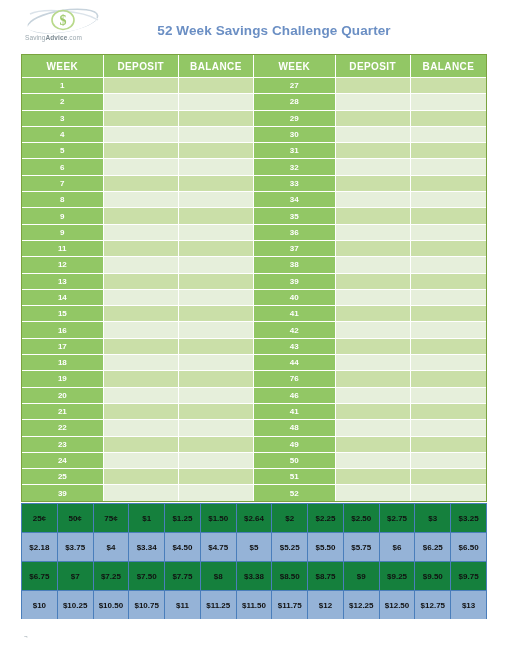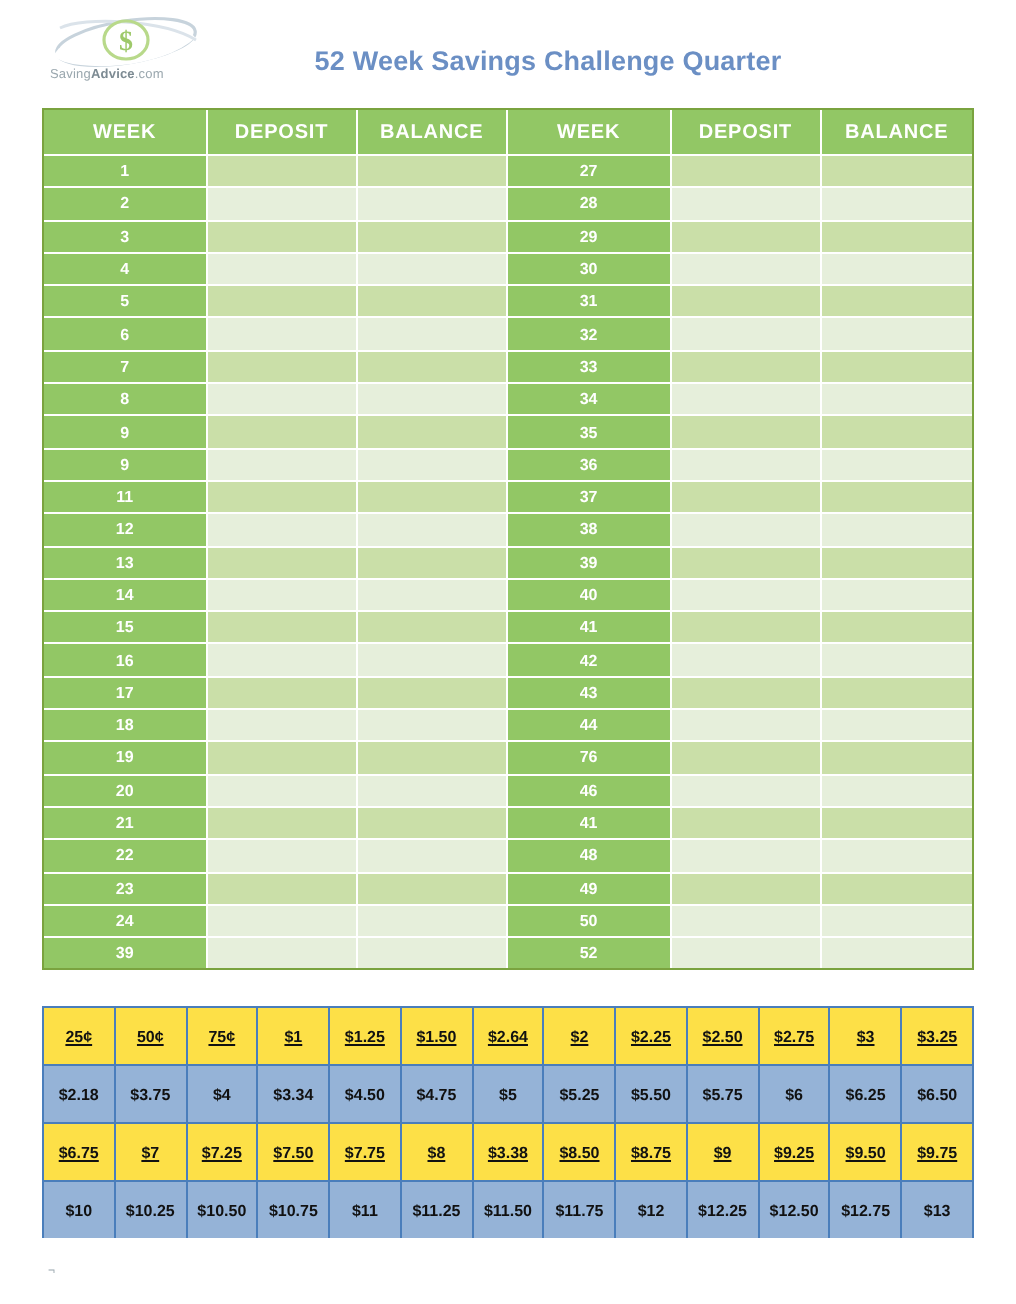--- a/index.html
+++ b/index.html
@@ -123,21 +123,21 @@
   table.denom-grid td {
     border: 1px solid #4a7ebb;
     height: 26px;
     text-align: center;
     vertical-align: middle;
     font-size: 8px;
     font-weight: bold;
     color: #111111;
     white-space: nowrap;
   }
-  tr.denom-light td { background: #fde047; text-decoration: underline; }
+  tr.denom-light td { background: #15803d; }
   tr.denom-dark  td { background: #95b3d7; }
 
   .tick {
     position: absolute;
     left: 24px;
     top: 633px;
     font-size: 6px;
     color: #9aa7ae;
   }
 </style>
@@ -368,20 +368,28 @@
             <td class="cell-a"></td>
             <td class="cell-a"></td>
           </tr>
           <tr>
             <td class="week">24</td>
             <td class="cell-b"></td>
             <td class="cell-b"></td>
             <td class="week">50</td>
             <td class="cell-b"></td>
             <td class="cell-b"></td>
+          </tr>
+          <tr>
+            <td class="week">25</td>
+            <td class="cell-a"></td>
+            <td class="cell-a"></td>
+            <td class="week">51</td>
+            <td class="cell-a"></td>
+            <td class="cell-a"></td>
           </tr>
           <tr>
             <td class="week">39</td>
             <td class="cell-b"></td>
             <td class="cell-b"></td>
             <td class="week">52</td>
             <td class="cell-b"></td>
             <td class="cell-b"></td>
           </tr>
         </tbody>

